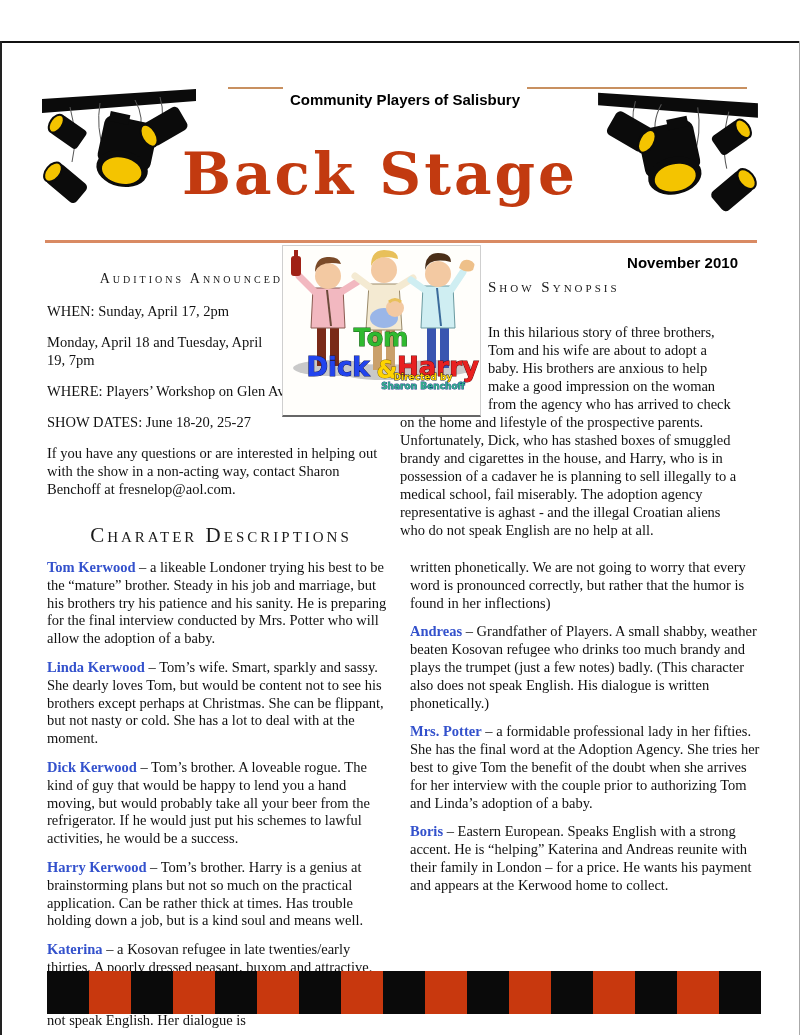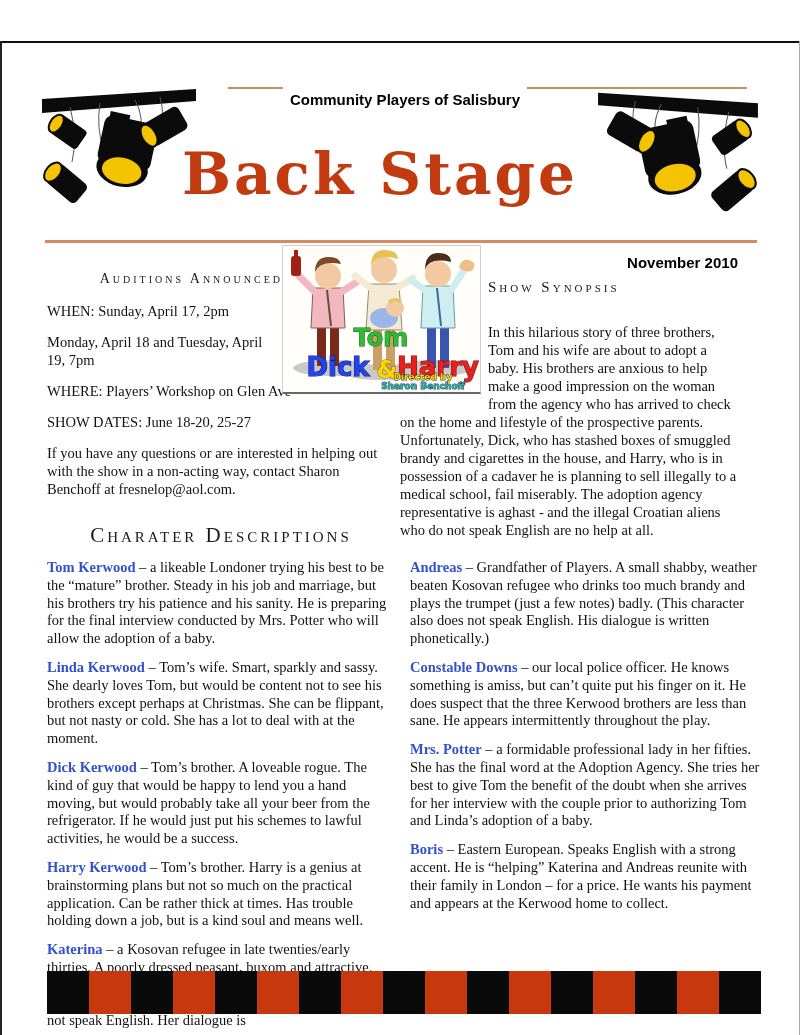--- a/index.html
+++ b/index.html
@@ -23,21 +23,21 @@
   .lights.right{left:596px;top:44px;transform:scaleX(-1);}
 
   .scaps{font-variant:small-caps;letter-spacing:3px;}
 
   .auditions{position:absolute;left:47px;top:226px;width:332px;font-size:14.5px;line-height:18px;}
   .aud-spacer{float:right;width:96px;height:130px;}
   .aud-heading{font-size:14px;line-height:1.2;text-align:right;color:#1a1a1a;margin:4px 0 14px 0;}
   .auditions p{margin:0 0 13px 0;}
   .nowrap{white-space:nowrap;}
 
-  .poster{position:absolute;left:282px;top:204px;width:199px;height:149px;background:#fffefb;
+  .poster{position:absolute;left:282px;top:204px;width:199px;height:172px;background:#fffefb;
           border:1px solid #cfcfcf;border-bottom:2px solid #666;box-sizing:border-box;}
 
   .synopsis{position:absolute;left:400px;top:205px;width:338px;font-size:14.5px;line-height:18px;}
   .syn-spacer{float:left;width:88px;height:150px;}
   .issue-date{text-align:right;font-family:"Liberation Sans",sans-serif;font-weight:bold;
               font-size:15px;margin:8px 0 0 0;color:#000;}
   .syn-heading{font-size:15px;margin:6px 0 0 0;color:#1a1a1a;}
   .syn-body{margin:27px 0 0 0;}
 
   .char-heading{position:absolute;left:47px;top:482px;width:348px;text-align:center;
@@ -190,20 +190,20 @@
 
   <div class="char-col colL">
     <p><span class="char-name">Tom Kerwood</span> <span>– a likeable Londoner trying his best to be the “mature” brother.  Steady in his job and marriage, but his brothers try his patience and his sanity.  He is preparing for the final interview conducted by Mrs. Potter who will allow the adoption of a baby.</span></p>
     <p><span class="char-name">Linda Kerwood</span> <span>– Tom’s wife.  Smart, sparkly and sassy.  She dearly loves Tom, but would be content not to see his brothers except perhaps at Christmas.  She can be flippant, but not nasty or cold.  She has a lot to deal with at the moment.</span></p>
     <p><span class="char-name">Dick Kerwood</span> <span>– Tom’s brother.  A loveable rogue.  The kind of guy that would be happy to lend you a hand moving, but would probably take all your beer from the refrigerator.  If he would just put his schemes to lawful activities, he would be a success.</span></p>
     <p><span class="char-name">Harry Kerwood</span> <span>– Tom’s brother.  Harry is a genius at brainstorming plans but not so much on the practical application.  Can be rather thick at times.  Has trouble holding down a job, but is a kind soul and means well.</span></p>
     <p><span class="char-name">Katerina</span> <span>– a Kosovan refugee in late twenties/early thirties.  A poorly dressed peasant, buxom and attractive. She is confident, independent and cares deeply for her family and her Grandfather Andreas.  (This character does not speak English. Her dialogue is</span></p>
   </div>
 
   <div class="char-col colR">
+    <p><span>written phonetically. We are not going to worry that every word is pronounced correctly, but rather that the humor is found in her inflections)</span></p>
     <p><span class="char-name">Andreas</span> <span>–  Grandfather of Players.  A small shabby, weather beaten Kosovan refugee who drinks too much brandy and plays the trumpet (just a few notes) badly. (This character also does not speak English. His dialogue is written phonetically.)</span></p>
-    <p><span class="char-name">Constable Downs</span> <span>– our local police officer.  He knows something is amiss, but can’t quite put his finger on it.  He does suspect that the three Kerwood brothers are less than sane.  He appears intermittently throughout the play.</span></p>
     <p><span class="char-name">Mrs. Potter</span> <span>– a formidable professional lady in her fifties.  She has the final word at the Adoption Agency.   She tries her best to give Tom the benefit of the doubt when she arrives for her interview with the couple prior to authorizing Tom and Linda’s adoption of a baby.</span></p>
     <p><span class="char-name">Boris</span> <span>– Eastern European.  Speaks English with a strong accent. He is “helping” Katerina and Andreas reunite with their family in London – for a price.  He wants his payment and appears at the Kerwood home to collect.</span></p>
   </div>
 
   <div class="checker"></div>
 </div>
 
 </body></html>

